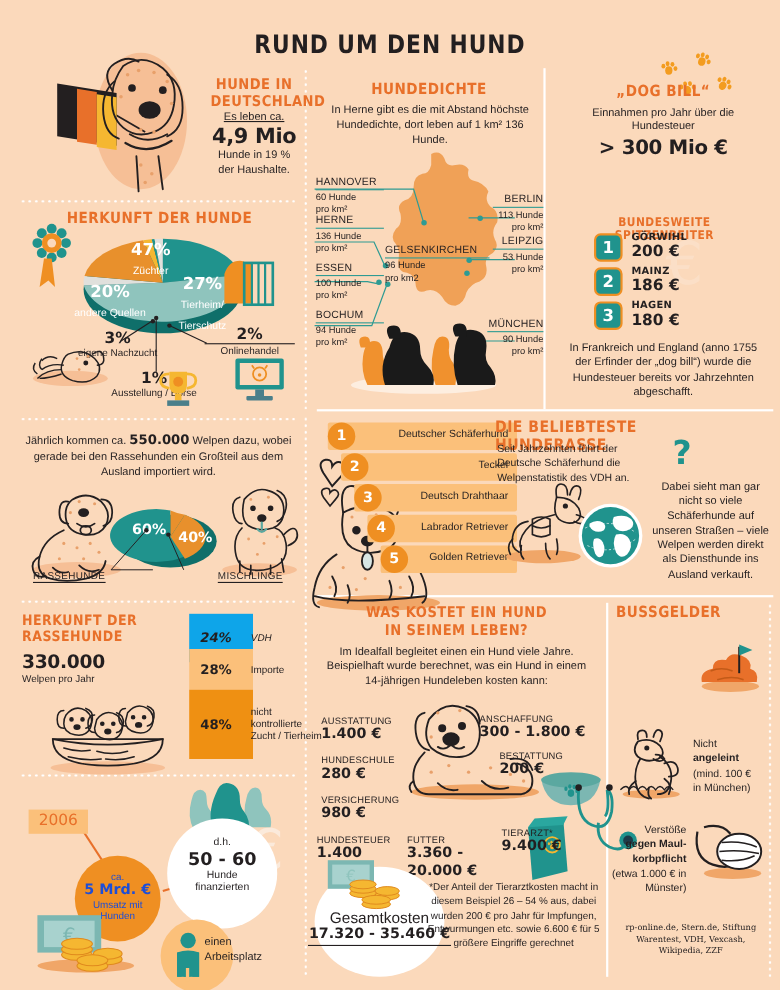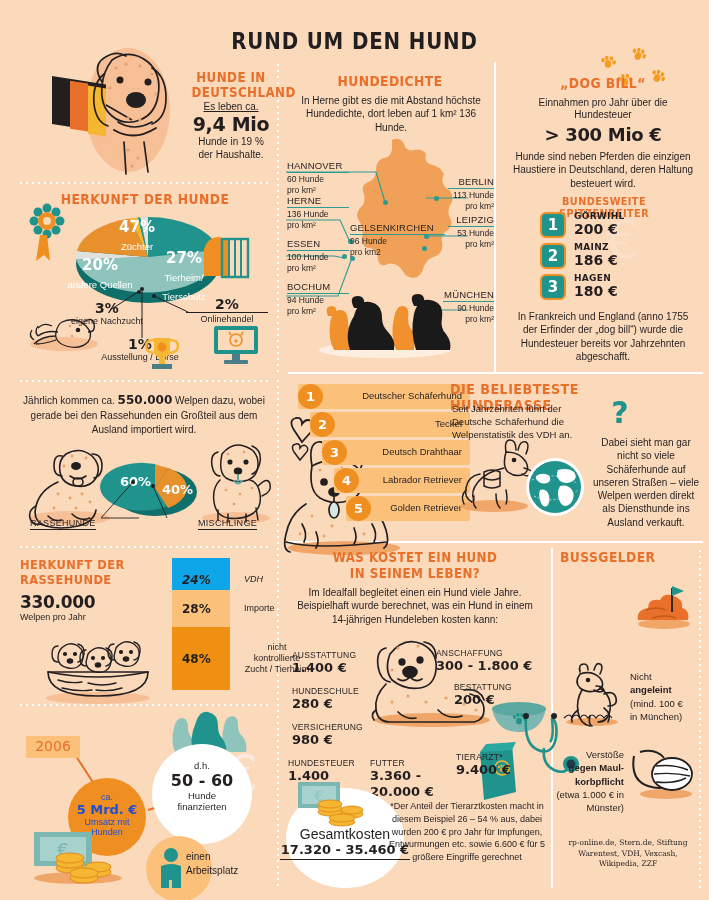--- a/index.html
+++ b/index.html
@@ -86,21 +86,21 @@
     font-family:"DejaVu Sans", sans-serif; font-weight:bold; font-size:15px;
     text-align:center; line-height:23px;
   }
 
   
   .rb { position:absolute; left:172px; }
   .rb-val {
     position:absolute; left:10px; top:50%; transform:translateY(-50%);
     font-family:"DejaVu Sans", sans-serif; font-weight:bold; font-size:12px;
   }
-  .rb-lab { position:absolute; left:72px; top:50%; transform:translateY(-50%); font-size:9px; line-height:1.25;text-align:center; }
+  .rb-lab { position:absolute; left:56px; top:50%; transform:translateY(-50%); font-size:9px; line-height:1.25; }
 
   svg { display:block; overflow:visible; }
   .cost { position:absolute; }
   .cost .k { text-transform:uppercase; font-size:8.5px; letter-spacing:.2px; }
   .cost .v { font-family:"DejaVu Sans", sans-serif; font-weight:bold; font-size:13px; line-height:1.2; }
 </style>
 </head>
 <body>
 
 <div class="page">
@@ -184,21 +184,21 @@
       <circle cx="88" cy="112" r="1.6"></circle>
         <circle cx="98" cy="120" r="1.6"></circle>
         <circle cx="92" cy="128" r="1.6"></circle>
     </g>
   </svg>
 
   <div class="blk" style="left:186px;top:70px;width:90px;">
     <div class="hd" style="font-size:13.5px;">HUNDE IN</div>
     <div class="hd" style="font-size:13.5px;">DEUTSCHLAND</div>
     <div class="body-t" style="margin-top:0;text-decoration:underline;">Es leben ca.</div>
-    <div class="big-num" style="text-align:center;">9,4 Mio</div>
+    <div class="big-num" style="text-align:center;">4,9 Mio</div>
     <div class="body-t">Hunde in 19 %</div>
     <div class="body-t">der Haushalte.</div>
   </div>
 
   <div class="blk hd" style="left:20px;top:192px;width:250px;font-size:14px;">HERKUNFT DER HUNDE</div>
 
   <svg class="blk" style="left:28px;top:205px;" width="38" height="58">
     <g transform="translate(19,16)">
       <g fill="#20938d">
         <circle cx="0" cy="-13" r="4.5"></circle>
@@ -529,21 +529,20 @@
     <path d="M44 26 q4 -16 16 -14 q12 2 12 16 q0 8 6 14 q8 8 6 18 l-44 0 q-6 -18 4 -34z" fill="#1a1a1a"></path>
     <path d="M44 18 q-6 -12 4 -12 q8 0 6 12z" fill="#1a1a1a"></path>
     <path d="M104 24 q4 -16 16 -14 q14 2 12 18 q-2 10 4 16 q6 8 4 16 l-34 0 q-6 -18 -2 -36z" fill="#1a1a1a"></path>
     <path d="M104 16 q-6 -12 4 -12 q8 0 6 12z" fill="#1a1a1a"></path>
   </svg>
 
   <div class="blk hd" style="left:508px;top:76px;width:190px;font-size:14px;">„DOG BILL“</div>
   <div class="blk body-t" style="left:510px;top:96px;width:186px;">Einnahmen pro Jahr über die</div>
   <div class="blk body-t" style="left:510px;top:108px;width:186px;">Hundesteuer</div>
   <div class="blk big-num" style="left:510px;top:124px;width:186px;text-align:center;font-size:18px;">&gt; 300 Mio €</div>
-  <div class="blk body-t" style="left:510px;top:150px;width:186px;">Hunde sind neben Pferden die einzigen Haustiere in Deutschland, deren Haltung besteuert wird.</div>
   <div class="blk hd" style="left:506px;top:196px;width:196px;font-size:11px;">BUNDESWEITE SPITZENREITER</div>
 
   <div class="blk" style="left:528px;top:210px;opacity:.4;font-size:54px;color:#fbeadb;font-family:'DejaVu Sans',sans-serif;left:605px;top:208px;">€</div>
 
   <div class="sp-box" style="left:540px;top:212px;">1</div>
   <div class="blk" style="left:574px;top:211px;">
     <div class="cap" style="font-family:'DejaVu Sans',sans-serif;font-weight:bold;font-size:9px;">GÖRWIHL</div>
     <div class="mid-num">200 €</div>
   </div>
   <div class="sp-box" style="left:540px;top:243px;">2</div>

